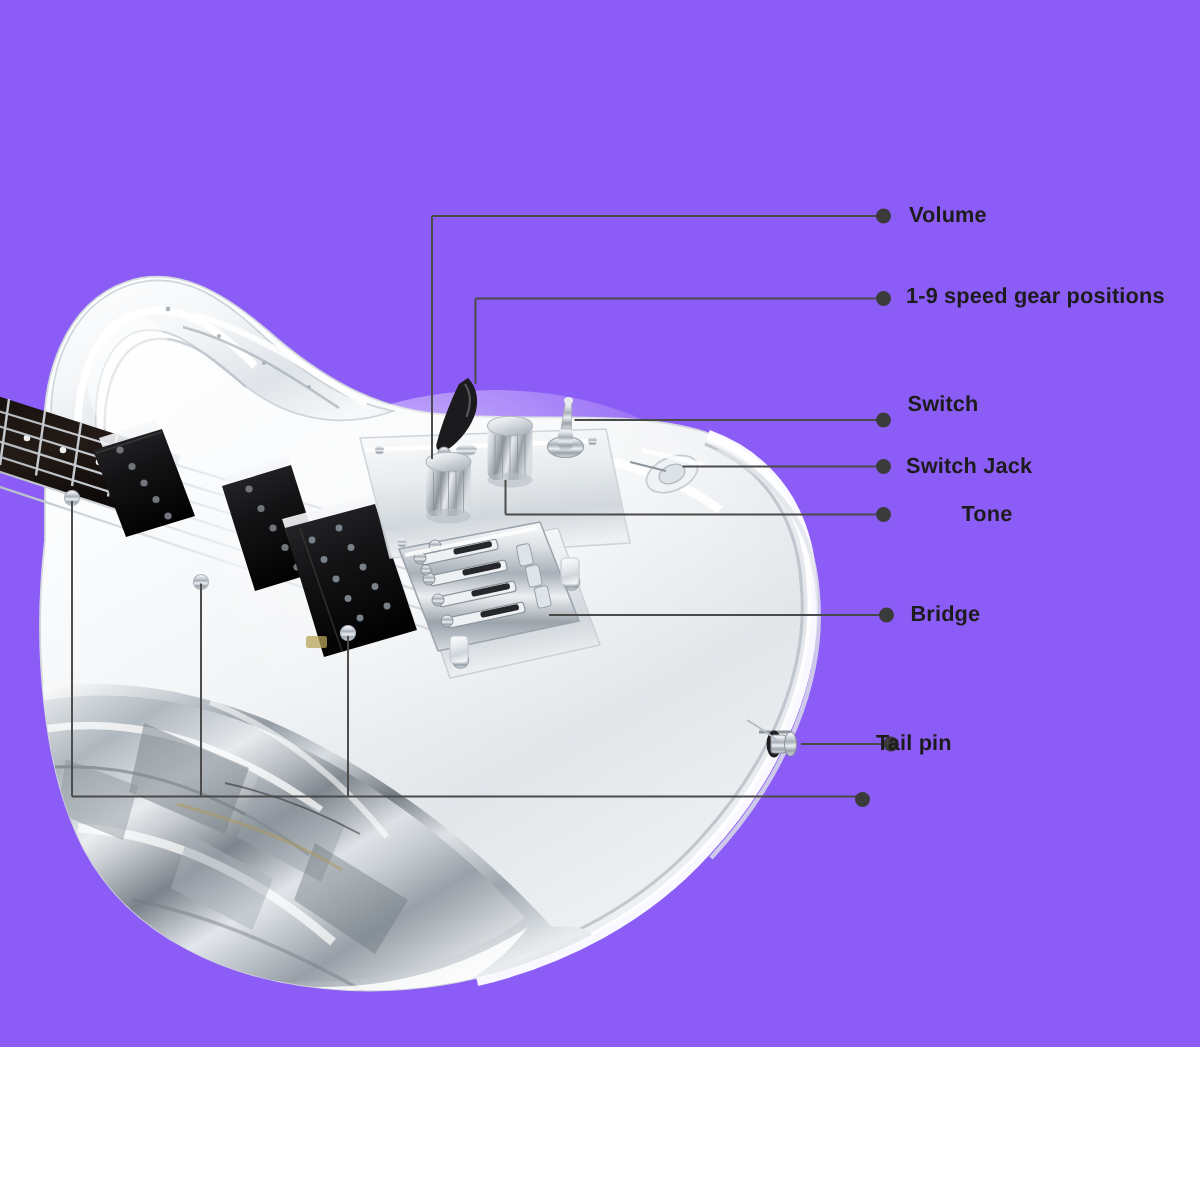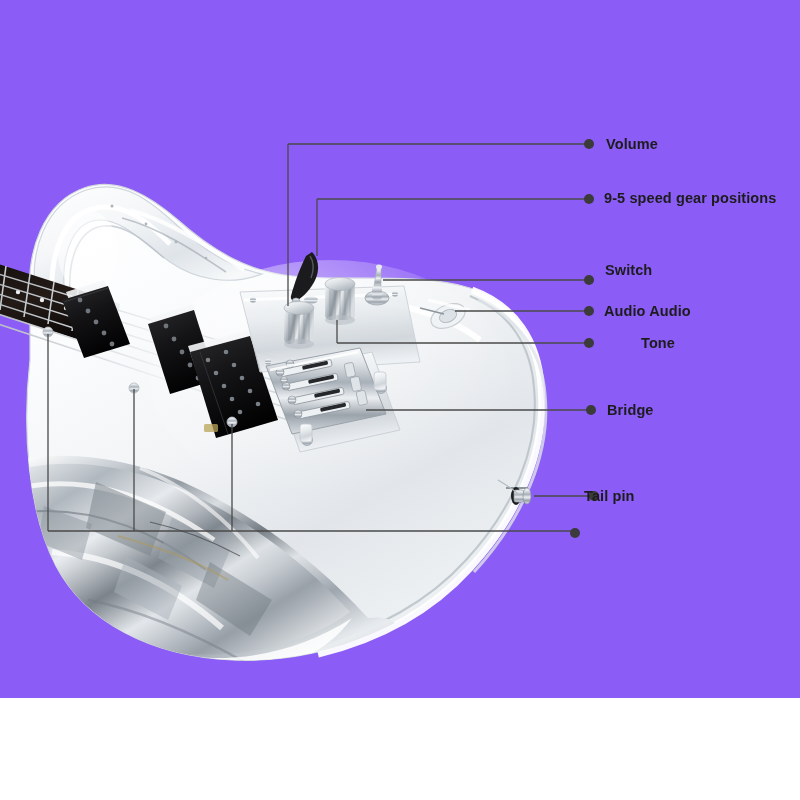--- a/index.html
+++ b/index.html
@@ -427,25 +427,25 @@
         <circle cx="589" cy="311" r="5" fill="#3b3b3b"></circle>
         <circle cx="589" cy="343" r="5" fill="#3b3b3b"></circle>
         <circle cx="591" cy="410" r="5" fill="#3b3b3b"></circle>
         <circle cx="594" cy="496" r="5" fill="#3b3b3b"></circle>
         <circle cx="575" cy="533" r="5" fill="#3b3b3b"></circle>
       </g>
   </svg>
 
   <div class="label" style="left:606px; top:136px;">Volume</div>
 
-  <div class="label" style="left:604px; top:190px;">9-5 speed gear positions</div>
+  <div class="label" style="left:604px; top:190px;">1-9 speed gear positions</div>
 
   <div class="label" style="left:605px; top:262px;">Switch</div>
 
-  <div class="label" style="left:604px; top:303px;">Audio Audio</div>
+  <div class="label" style="left:604px; top:303px;">Switch Jack</div>
 
   <div class="label" style="left:605px; top:335px;margin-left:36px;">Tone</div>
 
   <div class="label" style="left:607px; top:402px;">Bridge</div>
 
   <div class="label" style="left:584px; top:488px;">Tail pin</div>
 
 
 </div>
 

